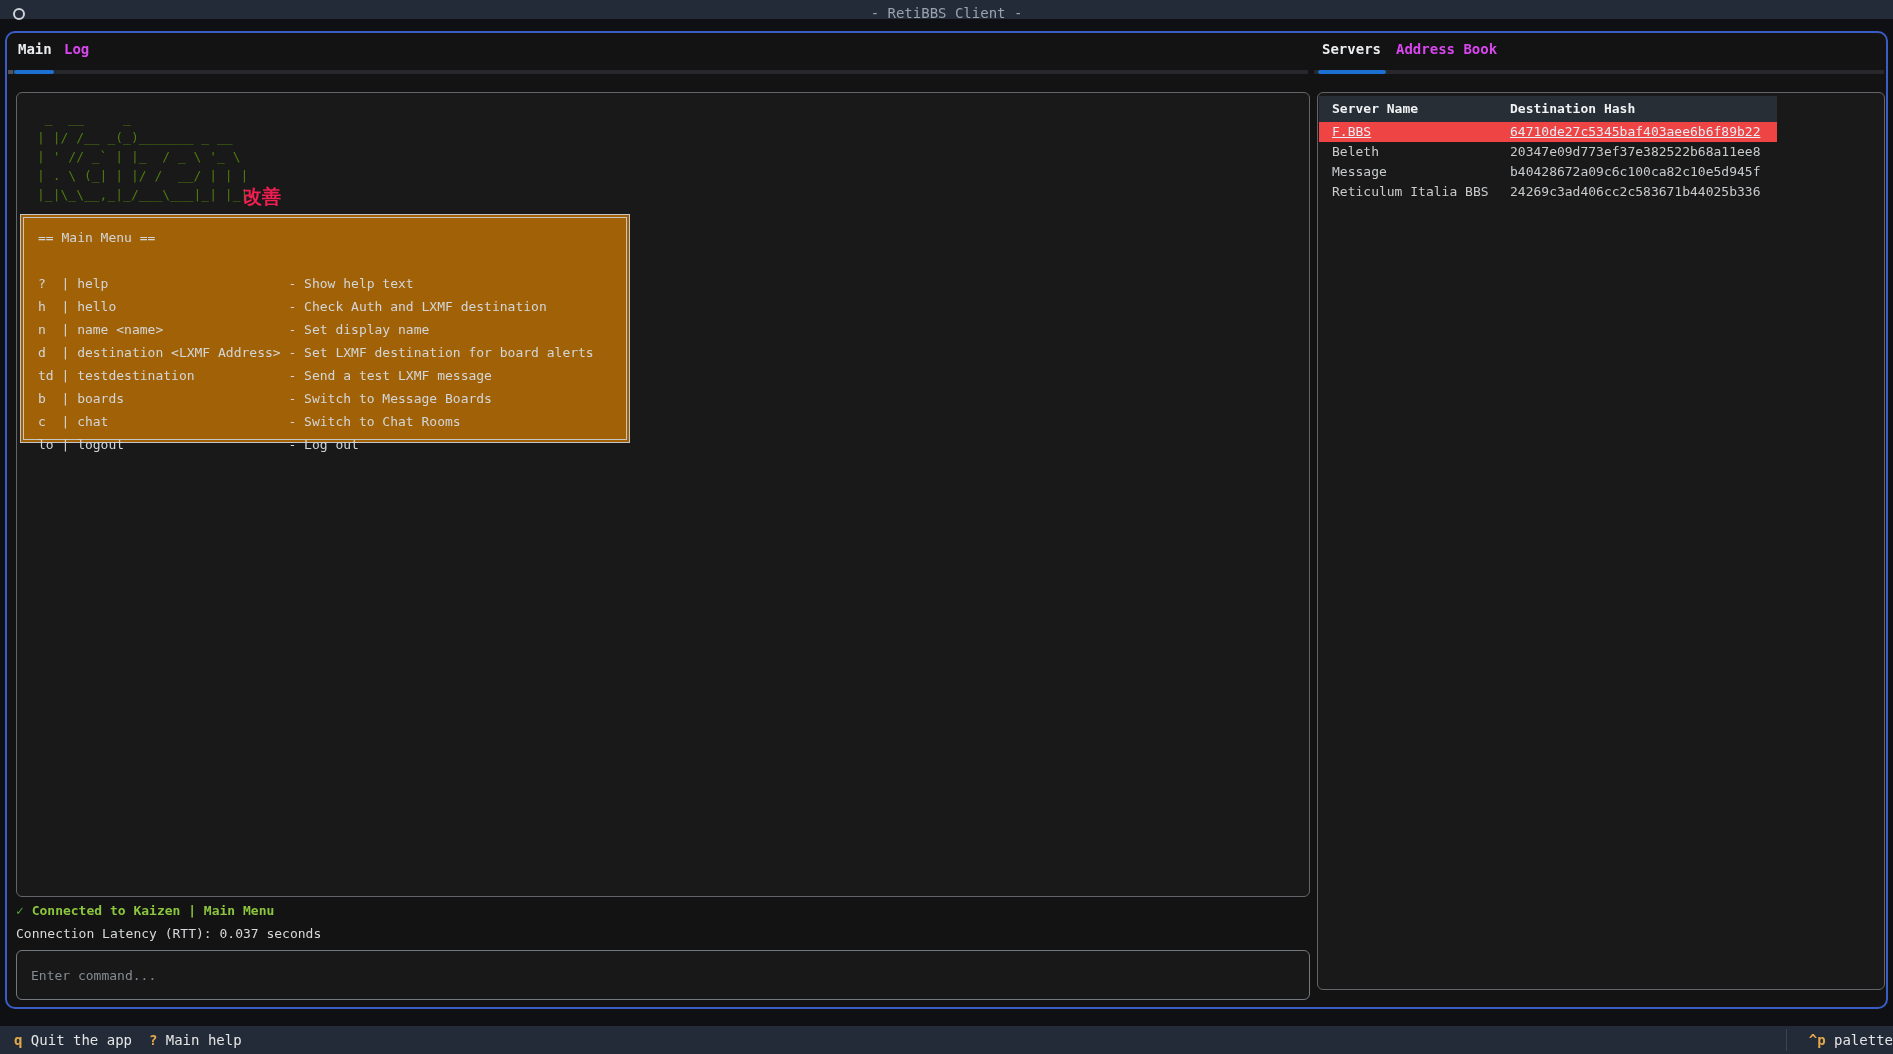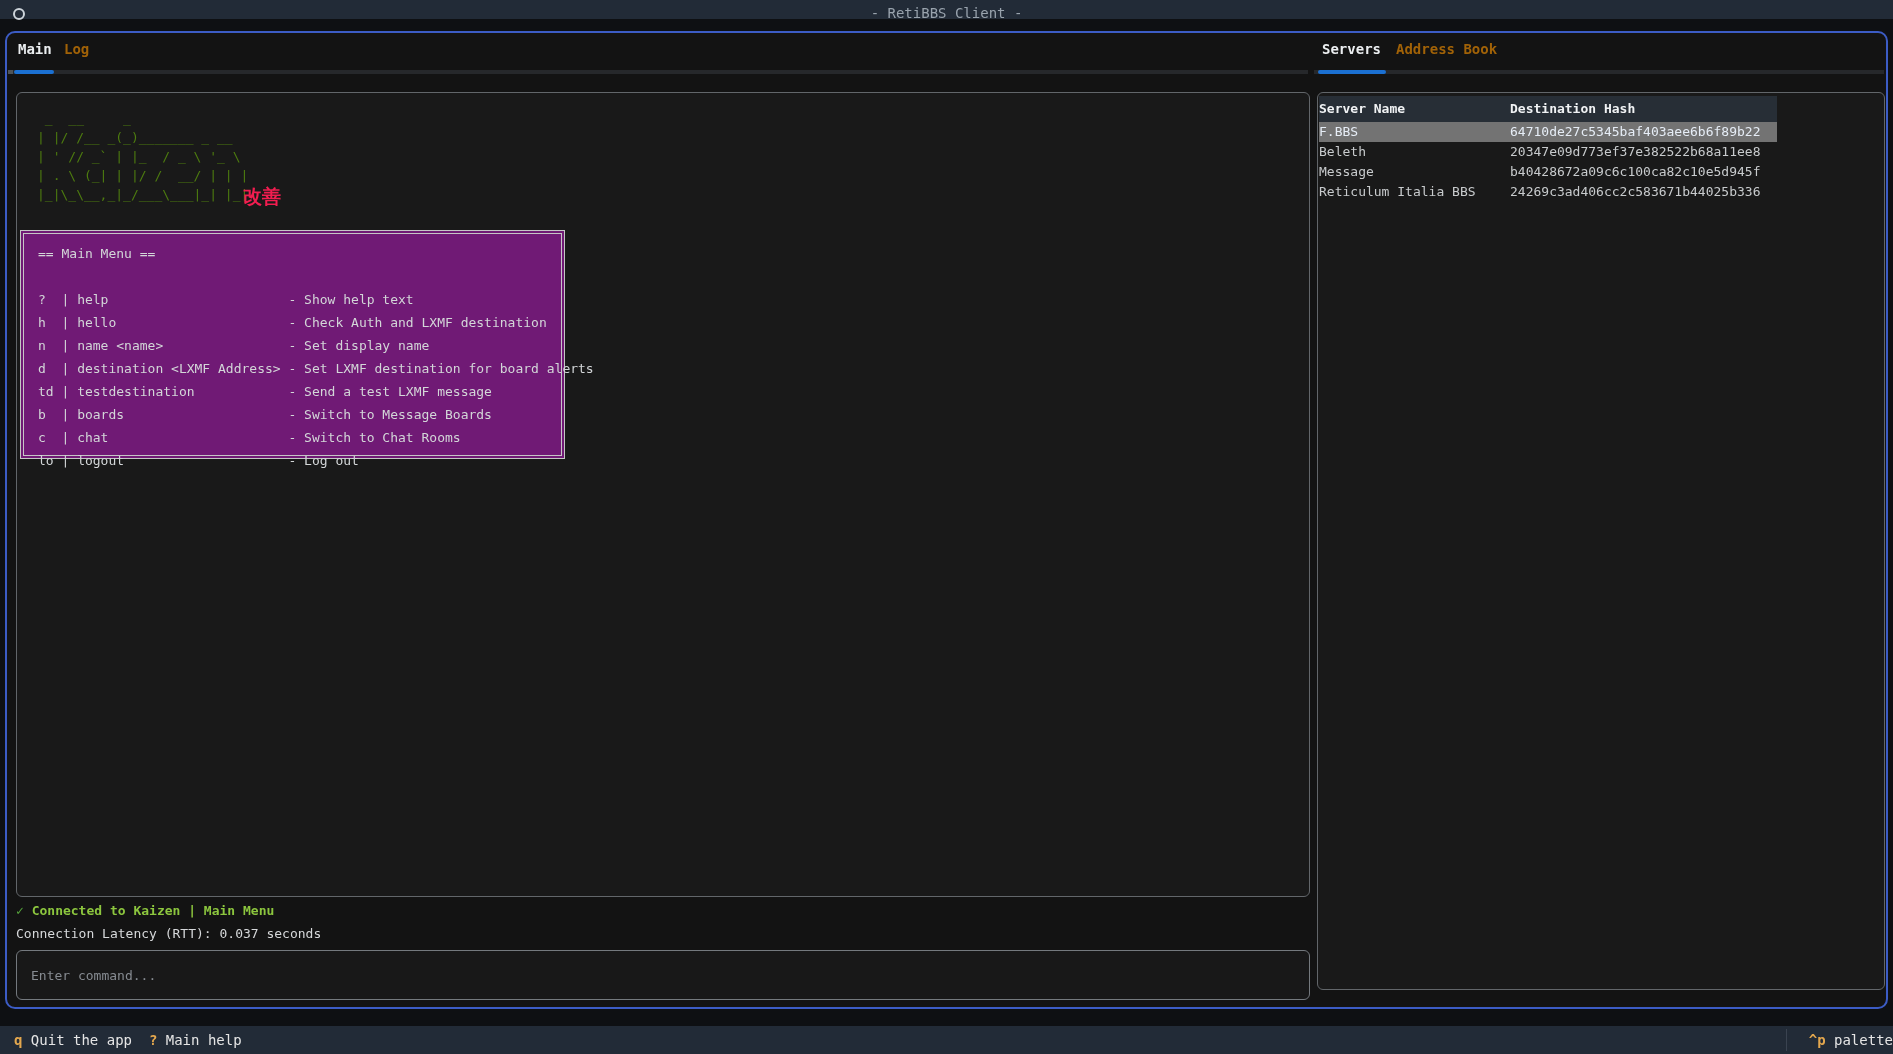--- a/index.html
+++ b/index.html
@@ -14,36 +14,36 @@
                 border: 2px solid #cdd4da; border-radius: 50%; }
   .title-text { position: absolute; left: 0; top: 0; width: 100%; height: 27px;
                 line-height: 27px; text-align: center; color: #99a3ad; font-size: 14px; }
 
   
   .app { position: absolute; left: 5px; top: 31px; width: 1883px; height: 978px;
          border: 2px solid #3c5cc5; border-radius: 10px; background: #131313; }
 
   
   .tab { position: absolute; top: 37px; font-size: 14px; font-weight: bold; height: 24px;
-         line-height: 24px; color: #a16207; cursor: default; }
+         line-height: 24px; color: #d946ef; cursor: default; }
   .tab.active { color: #ebeef0; }
   .tab-rule { position: absolute; top: 70px; height: 4px; background: #26282b; }
   .tab-rule-dash { position: absolute; top: 70px; height: 4px; background: #4e5357; }
   .tab-underline { position: absolute; top: 70px; height: 4px; background: #1b70d2;
                    border-radius: 2px; }
 
   
   .content-box { position: absolute; left: 16px; top: 92px; width: 1294px; height: 805px;
                  border: 1px solid #62666a; border-radius: 6px; background: #191919; }
   .ascii-art { position: absolute; left: 37px; top: 109px; font-size: 13px;
                line-height: 19px; color: #4d7c0f; white-space: pre; }
   .kanji { position: absolute; left: 243px; top: 184px; font-size: 19px; font-weight: bold;
            color: #f21d50; font-family: "DejaVu Sans", sans-serif; }
-  .menu-box { position: absolute; left: 20px; top: 230px; width: 545px; height: 229px;
-              border: 4px double #c6c6c6; background: #701a75; }
+  .menu-box { position: absolute; left: 20px; top: 214px; width: 610px; height: 229px;
+              border: 4px double #c6c6c6; background: #a16207; }
   .menu-pre { position: absolute; left: 14px; top: 8px; font-size: 13px; line-height: 23px;
               color: #d3d6d8; white-space: pre; }
 
   
   .status1 { position: absolute; left: 16px; top: 903px; font-size: 13px; font-weight: bold; }
   .status1 .check { color: #55a33b; }
   .status1 .msg { color: #8cc63e; }
   .status2 { position: absolute; left: 16px; top: 926px; font-size: 13px; color: #d6d8da; }
 
   
@@ -55,22 +55,22 @@
   .cmd-input::placeholder { color: #868b91; opacity: 1; }
 
   
   .server-box { position: absolute; left: 1317px; top: 92px; width: 568px; height: 898px;
                 border: 1px solid #62666a; border-radius: 6px; background: #191919;
                 overflow: hidden; }
   .stable { position: absolute; left: 1px; top: 3px; width: 458px; }
   .shead { display: flex; height: 26px; line-height: 26px; background: #272e36;
            color: #f0f2f4; font-weight: bold; font-size: 13px; }
   .srow { display: flex; height: 20px; line-height: 20px; color: #c8cbcd; font-size: 13px; }
-  .srow.selected { background: #737373; color: #e6edf6; }
-  .scol-name { width: 191px; white-space: pre; overflow: hidden; }
+  .srow.selected { background: #ef4444; color: #e6edf6; text-decoration: underline; }
+  .scol-name { width: 191px; padding-left: 13px; white-space: pre; overflow: hidden; }
   .scol-hash { width: 254px; white-space: pre; }
 
   
   .footer { position: absolute; left: 0; top: 1026px; width: 1893px; height: 28px;
             background: #222b37; font-size: 14px; line-height: 28px; }
   .fkey { color: #e3a74e; font-weight: bold; }
   .flabel { color: #e5e5e5; }
   .footer-left { position: absolute; left: 14px; top: 0; }
   .footer-right { position: absolute; right: 0; top: 0; }
   .fdivider { position: absolute; right: 106px; top: 3px; width: 1px; height: 22px;

